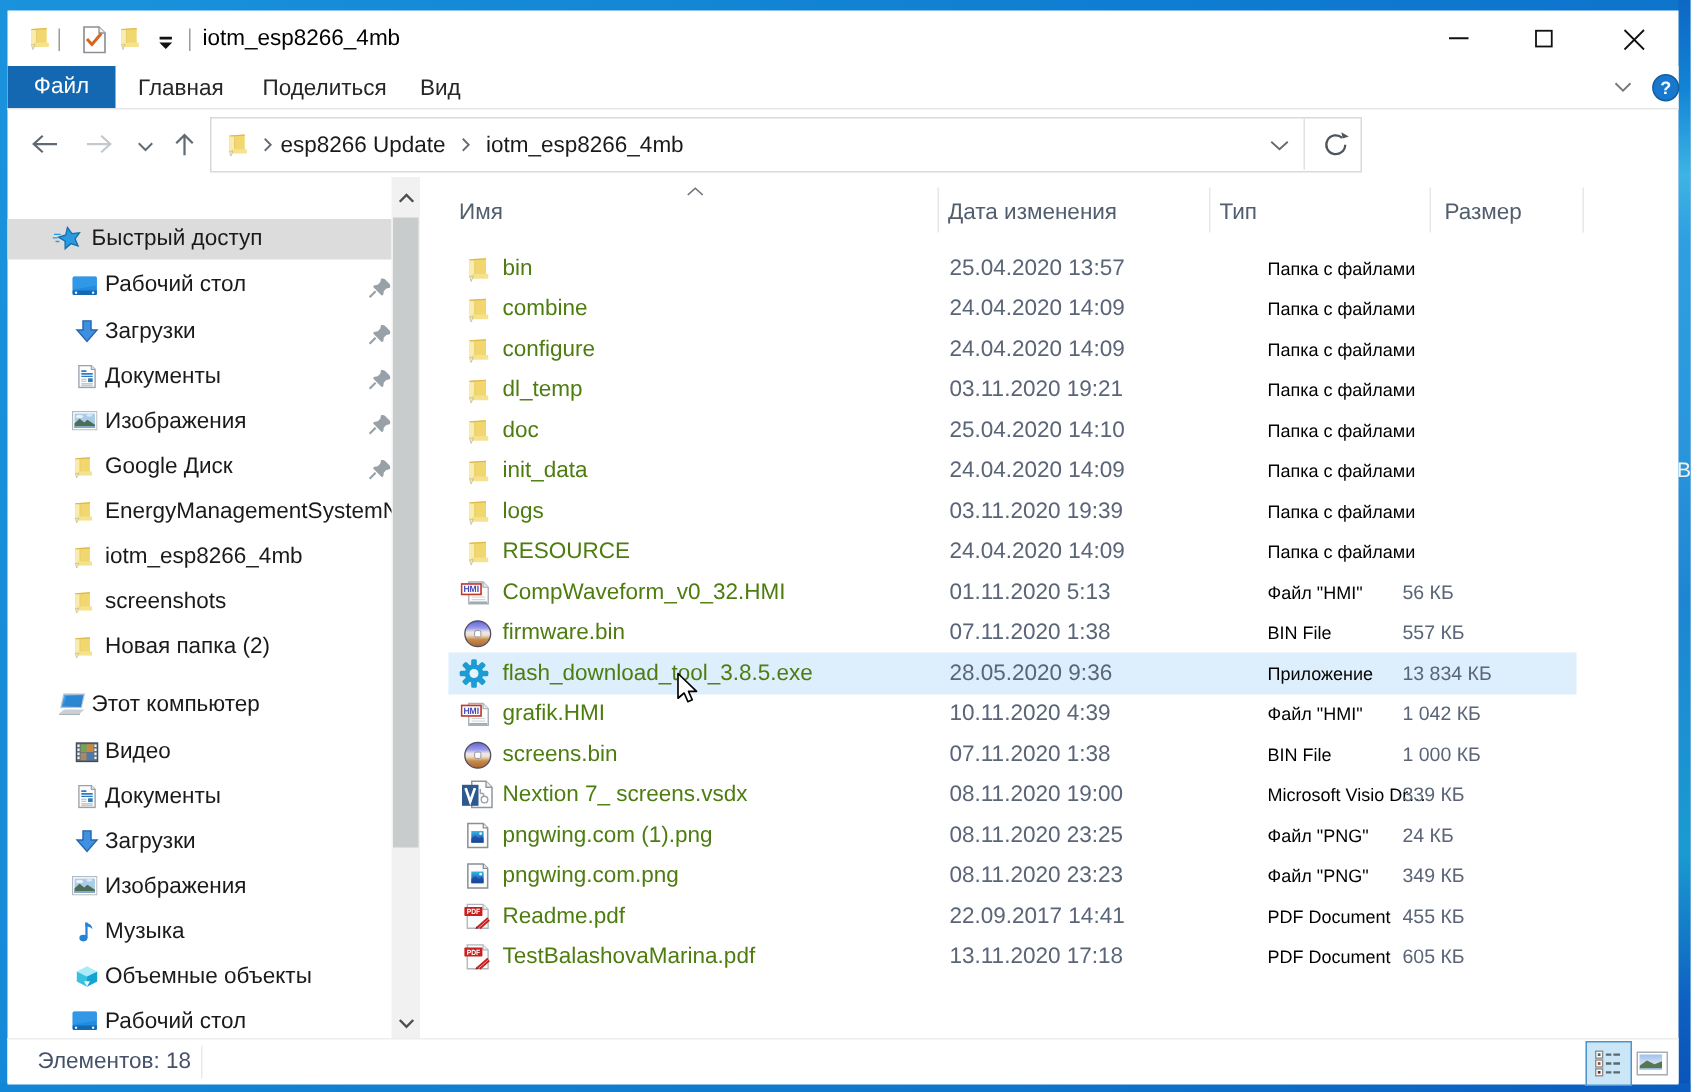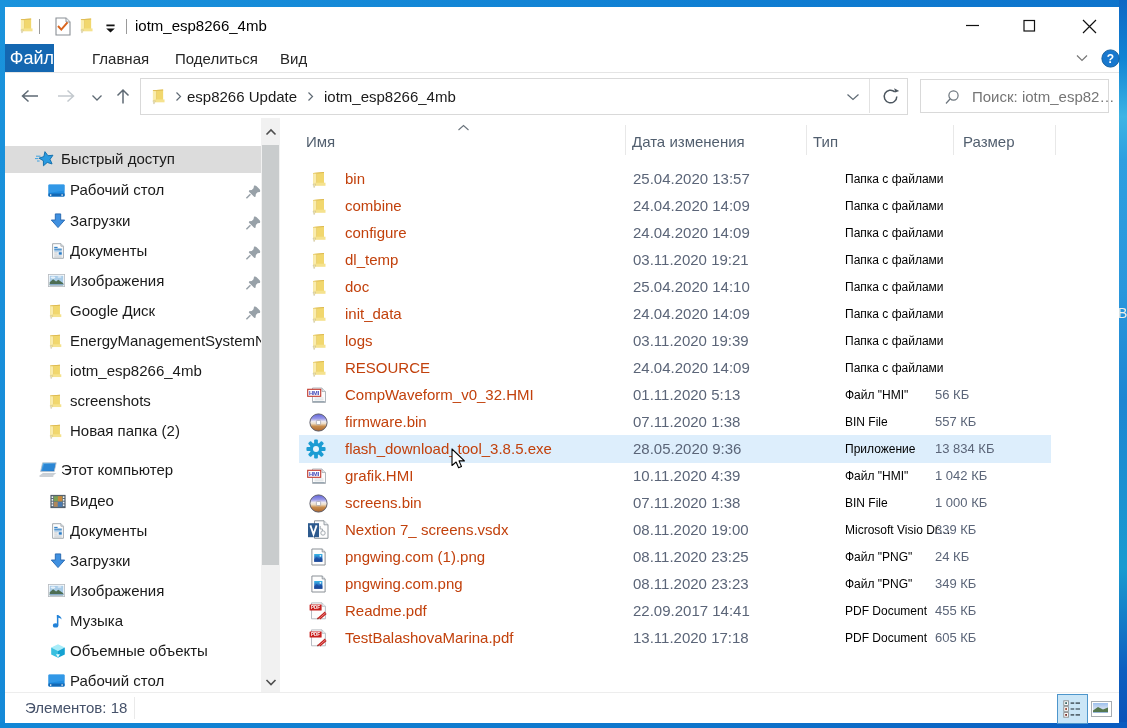--- a/index.html
+++ b/index.html
@@ -13,33 +13,33 @@
 #bdot{position:absolute;left:1118px;top:305px;color:#f2f0e8;font-size:14px}
 #win{position:absolute;left:5px;top:7px;width:1114px;height:715px;background:#fff}
 .abs{position:absolute}
 .tx{position:absolute;white-space:nowrap;font-size:15px;color:#1a1a1a;line-height:18px}
 .gx{position:absolute;white-space:nowrap;font-size:15px;color:#5b6578;line-height:18px}
 
 #ttl{position:absolute;left:130px;top:10px;font-size:15px;color:#000}
 .tsep{position:absolute;top:12px;width:1px;height:15px;background:#9a9a9a}
 
 #menubar{position:absolute;left:0;top:37px;width:1114px;height:28px;border-bottom:1px solid #e5e5e5;background:#fff}
-#ftab{position:absolute;left:0;top:0;width:49px;height:28px;background:#1467b1;color:#fff;
-  font-size:18px;text-align:right;line-height:28px}
+#ftab{position:absolute;left:0;top:0;width:72px;height:28px;background:#1467b1;color:#fff;
+  font-size:15px;text-align:center;line-height:28px}
 .mtab{position:absolute;top:0;height:28px;font-size:15px;color:#262626;line-height:29px}
 
 #addr{position:absolute;left:0;top:65px;width:1114px;height:46px}
 #abox{position:absolute;left:135px;top:6px;width:766px;height:35px;border:1px solid #d9d9d9;background:#fff}
 #sbox{position:absolute;left:915px;top:7px;width:187px;height:32px;border:1px solid #d9d9d9;background:#fff}
 .stx{position:absolute;font-size:15px;color:#1a1a1a;white-space:nowrap;top:6px}
 #qsel{position:absolute;left:0;top:139px;width:256px;height:27px;background:#dcdcdc}
 
 #sbar{position:absolute;left:256px;top:111px;width:19px;height:575px;background:#f1f1f1}
 #sthumb{position:absolute;left:257px;top:138px;width:17px;height:420px;background:#c9cccd}
-.fn{position:absolute;left:340px;font-size:15px;color:#c2410c;white-space:nowrap;line-height:18px}
+.fn{position:absolute;left:330px;font-size:15px;color:#4d7c0f;white-space:nowrap;line-height:18px}
 .fd{position:absolute;left:628px;font-size:15px;color:#5b6578;white-space:nowrap;line-height:18px}
 .ft{position:absolute;left:840px;font-size:12px;color:#000000;white-space:nowrap;line-height:18px}
 .fs{position:absolute;left:930px;width:114px;text-align:left;font-size:13px;color:#5b6578;white-space:nowrap;line-height:18px}
 .hsep{position:absolute;top:118px;width:1px;height:30px;background:#e8e8e8}
 #hov{position:absolute;left:294px;top:428px;width:752px;height:28px;background:#ddeefc}
 
 #status{position:absolute;left:0;top:685px;width:1114px;height:30px;background:#fff;border-top:1px solid #ededed}
 </style>
 </head>
 <body>
@@ -270,27 +270,20 @@
       <div class="tx" style="left:183px;top:9px">iotm_esp8266_4mb</div>
       <svg class="abs" style="left:705px;top:14px" width="14" height="9">
         <path d="M1.5 1.5 l5.5 5 5.5 -5" fill="none" stroke="#5f6a74" stroke-width="1.2"></path>
       </svg>
       <div class="abs" style="left:728px;top:0;width:1px;height:34px;background:#e2e2e2"></div>
       <svg class="abs" style="left:740px;top:8px" width="19" height="19">
         <path d="M15.8 9.5 a6.3 6.3 0 1 1 -2 -4.6" fill="none" stroke="#4c565f" stroke-width="1.5"></path>
         <path d="M13.2 1.2 l1 4.2 4 -1.4 z" fill="#4c565f"></path>
       </svg>
     </div>
-    <div id="sbox">
-      <svg class="abs" style="left:22px;top:8px" width="18" height="18">
-        <circle cx="10.5" cy="7.5" r="4.6" fill="none" stroke="#6c757d" stroke-width="1.2"></circle>
-        <path d="M7 11 l-4 4.5" stroke="#6c757d" stroke-width="1.2"></path>
-      </svg>
-      <div class="abs" style="left:51px;top:8px;font-size:15px;color:#757575;white-space:nowrap">Поиск: iotm_esp82…</div>
-    </div>
   </div>
 
   <div id="qsel"></div>
   <div id="side">
   <div class="stx abs" style="left:56px;top:142.5px">Быстрый доступ</div>
   <svg class="abs" style="left:30px;top:143px" width="20" height="17">
         <use href="#star"></use>
       </svg>
   <div class="stx abs" style="left:65px;top:174px">Рабочий стол</div>
   <svg class="abs" style="left:43px;top:176.5px" width="17" height="13">

